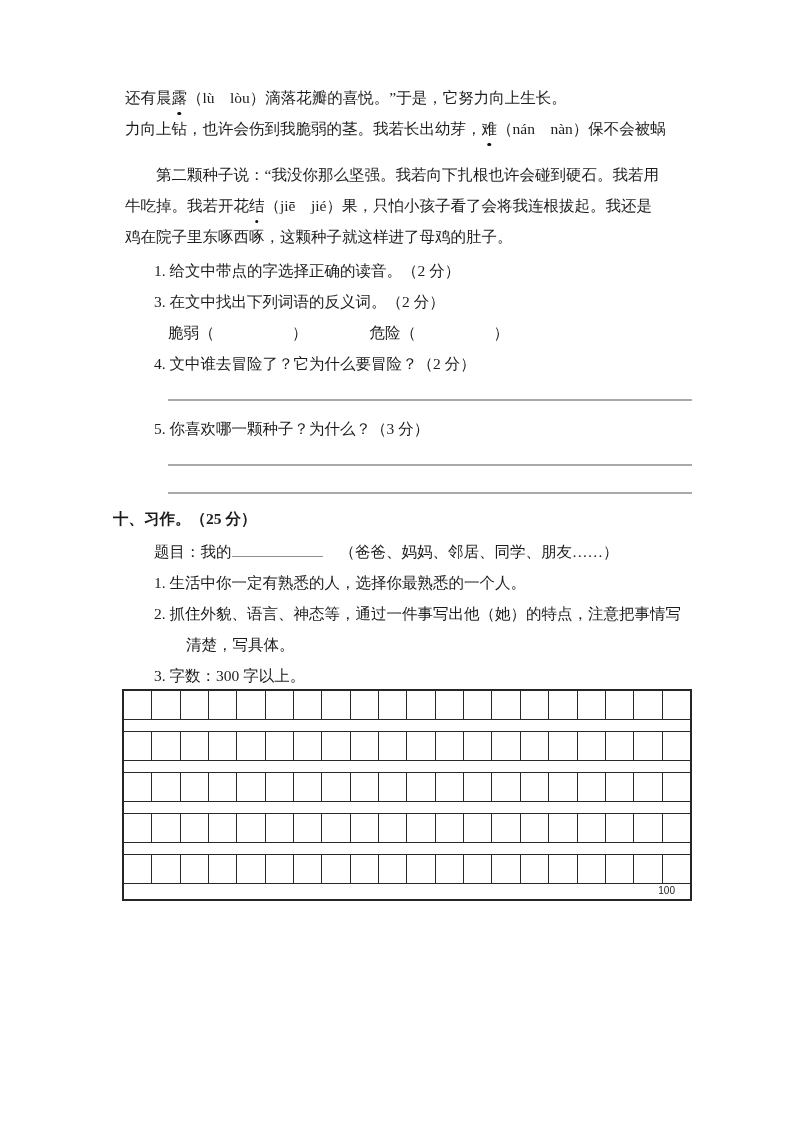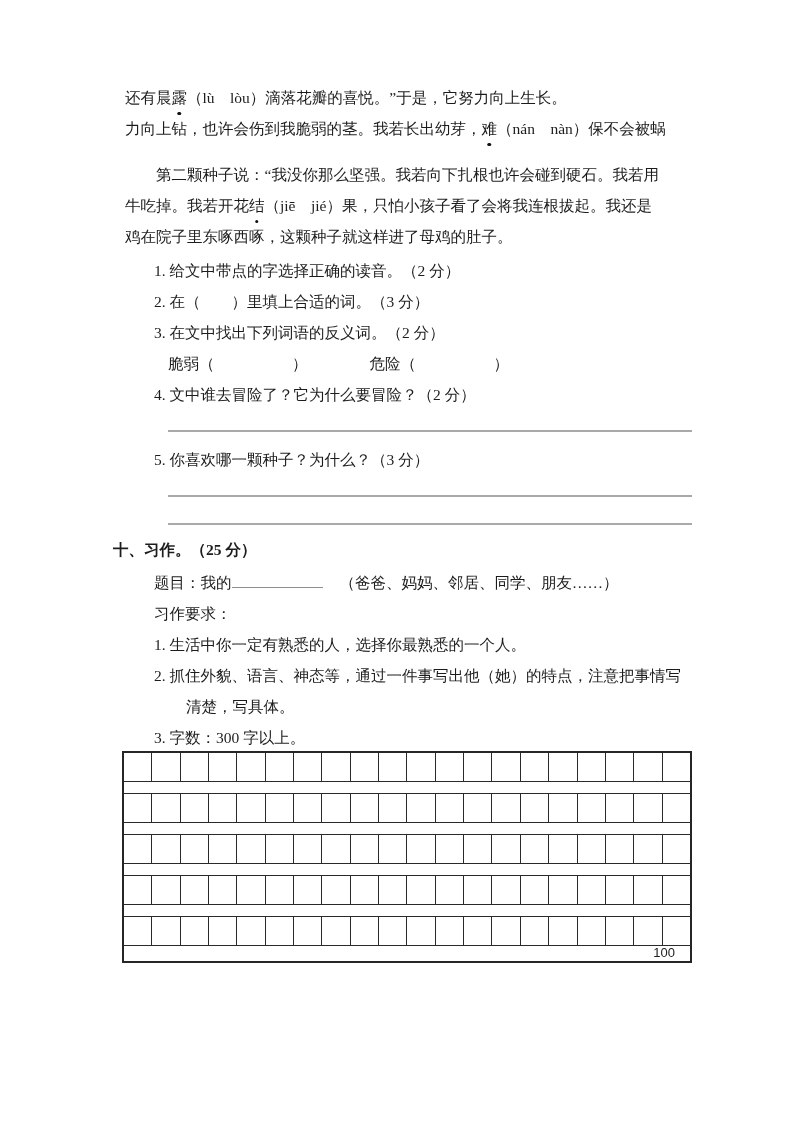--- a/index.html
+++ b/index.html
@@ -83,57 +83,55 @@
   }
   .g-cells { display: flex; height: 29px; border-bottom: 1px solid #2a2a2a; }
   .g-cell { flex: 1 1 0; border-right: 1px solid #2a2a2a; }
   .g-cell:last-child { border-right: none; }
   .g-spacer { height: 12px; border-bottom: 1px solid #2a2a2a; }
   .g-counter {
     height: 15px; line-height: 14px;
     text-align: right;
     padding-right: 15px;
     font-family: "Liberation Sans", "DejaVu Sans", sans-serif;
-    font-size: 13px;
+    font-size: 10px;
     color: #222;
   }
 </style>
 </head>
 <body>
 
 <div class="page">
   <div class="content">
 
     <div class="passage">
         <div class="p-line"><span>还有晨</span><span class="dotted">露</span><span>（lù　lòu）滴落花瓣的喜悦。”于是，它努力向上生长。</span></div>
         <div class="p-line"><span>力向上钻，也许会伤到我脆弱的茎。我若长出幼芽，</span><span class="dotted">难</span><span>（nán　nàn）保不会被蜗</span></div>
         <div class="p-line ind para"><span>第二颗种子说：“我没你那么坚强。我若向下扎根也许会碰到硬石。我若用</span></div>
         <div class="p-line"><span>牛吃掉。我若开花</span><span class="dotted">结</span><span>（jiē　jié）果，只怕小孩子看了会将我连根拔起。我还是</span></div>
         <div class="p-line"><span>鸡在院子里东啄西啄，这颗种子就这样进了母鸡的肚子。</span></div>
       </div>
 
     <div class="questions">
         <div class="q">1. 给文中带点的字选择正确的读音。（2 分）</div>
-        <div class="q">2. 在（　　）里填上合适的词。（3 分）</div>
         <div class="q">3. 在文中找出下列词语的反义词。（2 分）</div>
         <div class="q-sub">脆弱（　　　　　）　　　　危险（　　　　　）</div>
         <div class="q">4. 文中谁去冒险了？它为什么要冒险？（2 分）</div>
         <div class="ans-line"></div>
         <div class="q">5. 你喜欢哪一颗种子？为什么？（3 分）</div>
         <div class="ans-line"></div>
         <div class="ans-line"></div>
       </div>
 
     <div class="comp-heading">十、习作。（25 分）</div>
 
     <div class="topic-line">
       <span>题目：我的</span><span class="blank-underline"></span><span>（爸爸、妈妈、邻居、同学、朋友……）</span>
     </div>
 
-    <div class="req-label">习作要求：</div>
 
     <div class="reqs">
         <div class="req">1. 生活中你一定有熟悉的人，选择你最熟悉的一个人。</div>
         <div class="req">2. 抓住外貌、语言、神态等，通过一件事写出他（她）的特点，注意把事情写清楚，写具体。</div>
         <div class="req">3. 字数：300 字以上。</div>
       </div>
 
     <div class="grid">
         <div class="g-cells">
           <span class="g-cell"></span>

